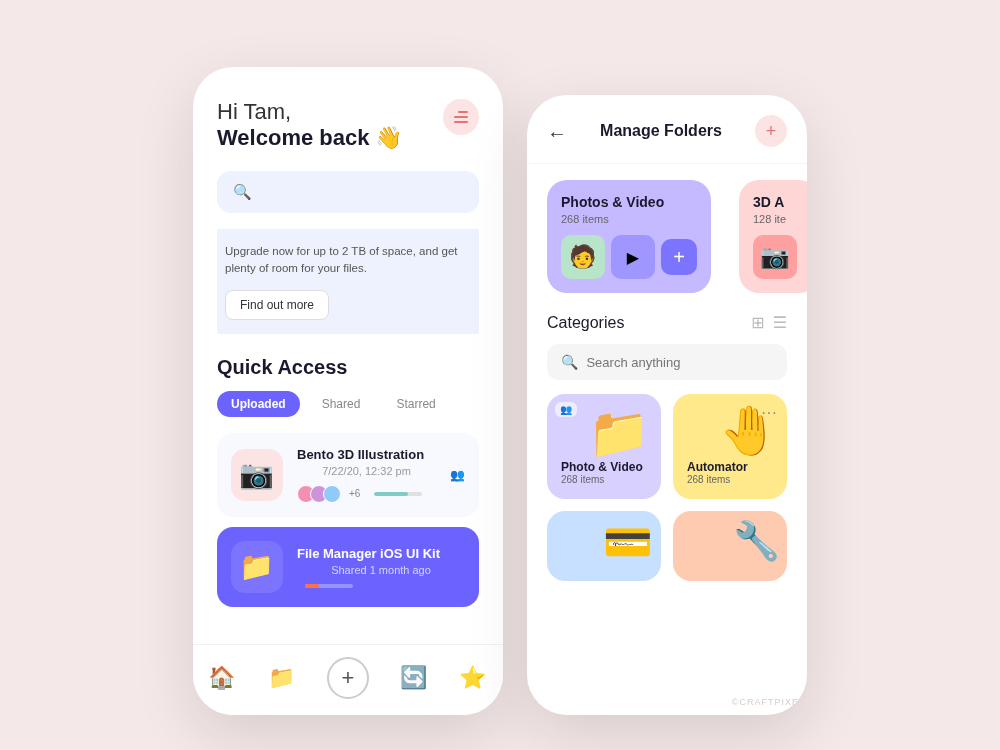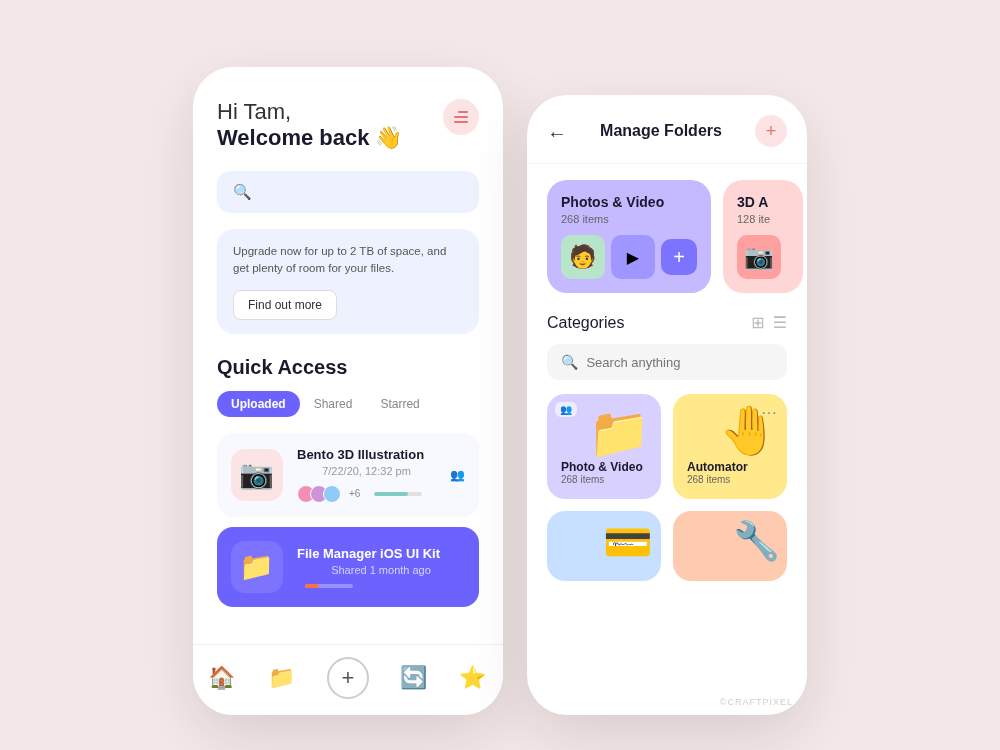--- a/index.html
+++ b/index.html
@@ -93,22 +93,22 @@
       background: transparent;
       outline: none;
       font-size: 14px;
       color: #888;
       width: 100%;
     }
     .search-icon-sm { color: #aab; font-size: 15px; }
 
     .upgrade-box {
       background: #eef2ff;
-      border-radius: 17px;
-      padding: 14px 16px;
+      border-radius: 2px;
+      padding: 14px 8px;
       margin-bottom: 22px;
     }
     .upgrade-text {
       font-size: 11.5px;
       color: #555;
       line-height: 1.5;
       margin-bottom: 12px;
     }
     .find-out-btn {
       background: #fff;
@@ -123,20 +123,21 @@
 
     .section-title {
       font-size: 20px;
       font-weight: 700;
       color: #1a1a2e;
       margin-bottom: 12px;
     }
 
     .quick-tabs {
       display: flex;
+      gap: 8px;
       margin-bottom: 16px;
     }
     .tab-btn {
       padding: 6px 14px;
       border-radius: 20px;
       font-size: 12px;
       cursor: pointer;
       border: none;
     }
     .tab-btn.active {
@@ -277,21 +278,21 @@
       display: flex;
       align-items: center;
       justify-content: center;
       font-size: 18px;
       color: #e57373;
       cursor: pointer;
     }
 
     .folders-scroll {
       display: flex;
-      gap: 12px;
+      gap: 28px;
       padding: 16px 20px;
       overflow: hidden;
     }
     .folder-card {
       border-radius: 20px;
       padding: 14px;
       min-width: 150px;
       flex-shrink: 0;
     }
     .folder-card.purple-card { background: #c5b9ff; }
@@ -399,21 +400,21 @@
       background: rgba(255,255,255,0.6);
       border-radius: 6px;
       padding: 2px 5px;
       font-size: 10px;
     }
 
     
     .watermark {
       position: absolute;
       bottom: 8px;
-      right: 14px;
+      right: 2px;
       font-size: 9px;
       color: rgba(150,120,120,0.4);
       letter-spacing: 1px;
     }
   </style>
 </head>
 <body>
 
 <div class="screens-container">
 

